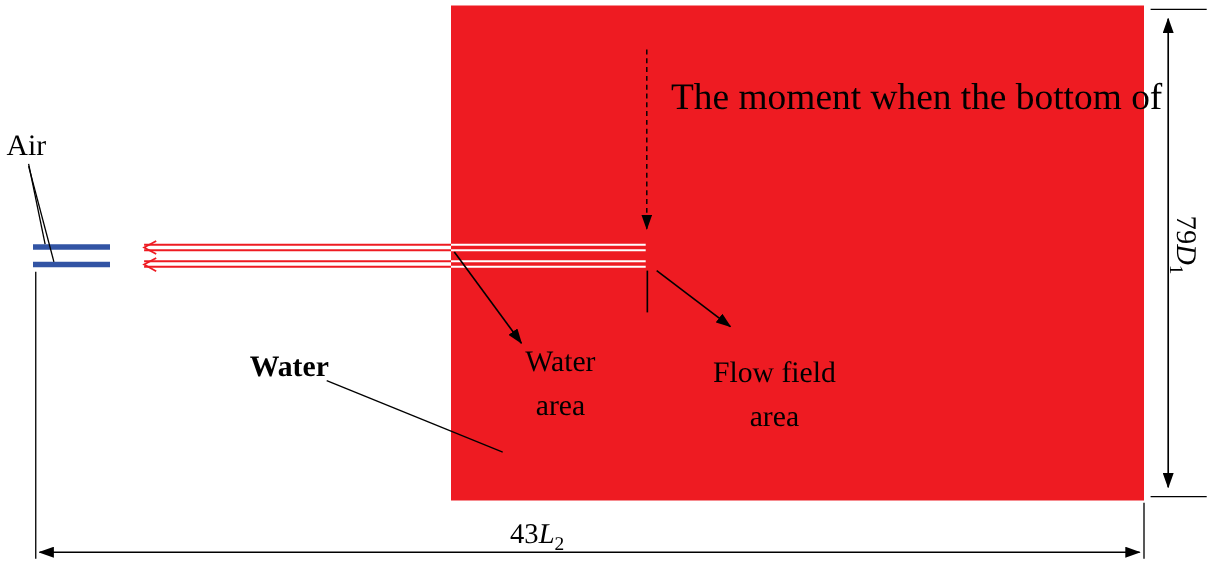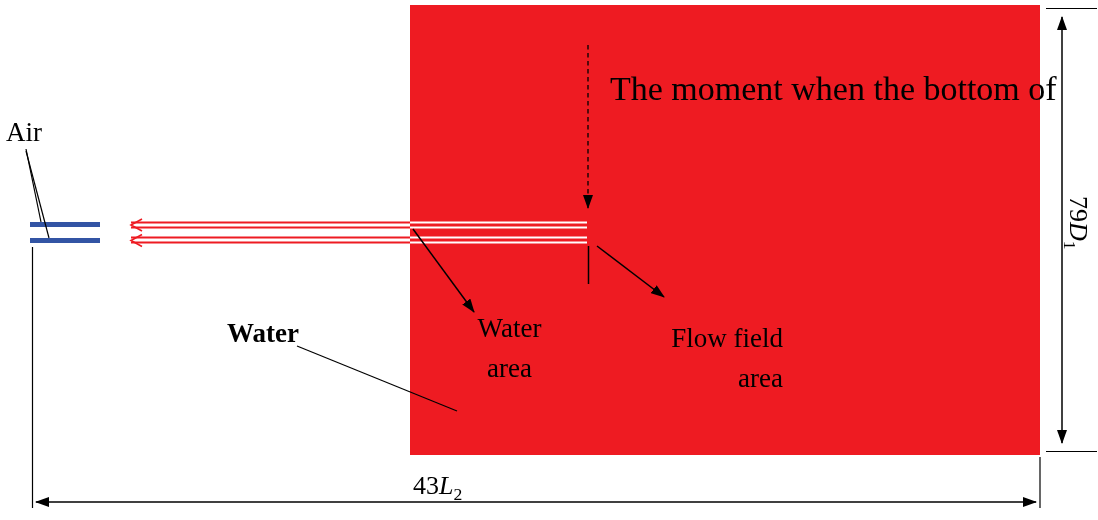--- a/index.html
+++ b/index.html
@@ -43,26 +43,26 @@
     color: var(--ink, #000);
   }
   .air-label    { left: 6px;  top: 116px; text-align: center; }
   .water-label  { left: 227px; top: 317px; font-weight: bold; }
   .barrel-area-label {
     left: 452px; top: 308px; width: 115px;
     text-align: center; line-height: 40px; white-space: normal;
   }
   .flow-field-area-label {
     left: 625px; top: 318px; width: 158px;
-    text-align: right; line-height: 40px; white-space: normal;
+    text-align: center; line-height: 40px; white-space: normal;
   }
   .dim-label { font-size: 26px; }
   .width-dimension-label {
     left: 413px; top: 470px; width: 100px;
-    text-align: left;
+    text-align: right;
   }
   .height-dimension-label {
     left: 1094px; top: 196px;
     transform: rotate(90deg);
     transform-origin: 0 0;
   }
   .label i, .moment-annotation i { font-style: italic; }
   .label sub { font-size: 68%; }
 </style>
 </head>

